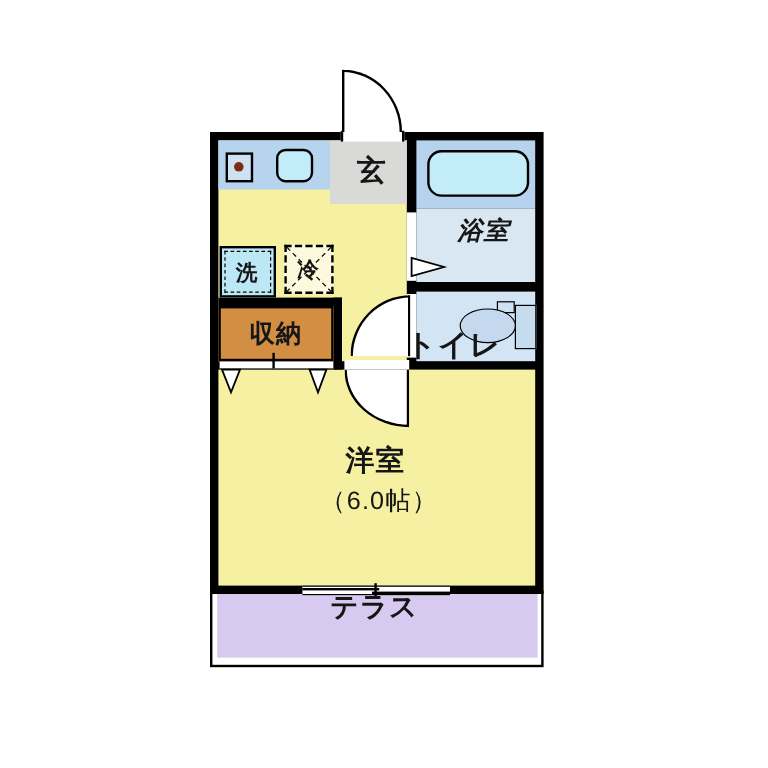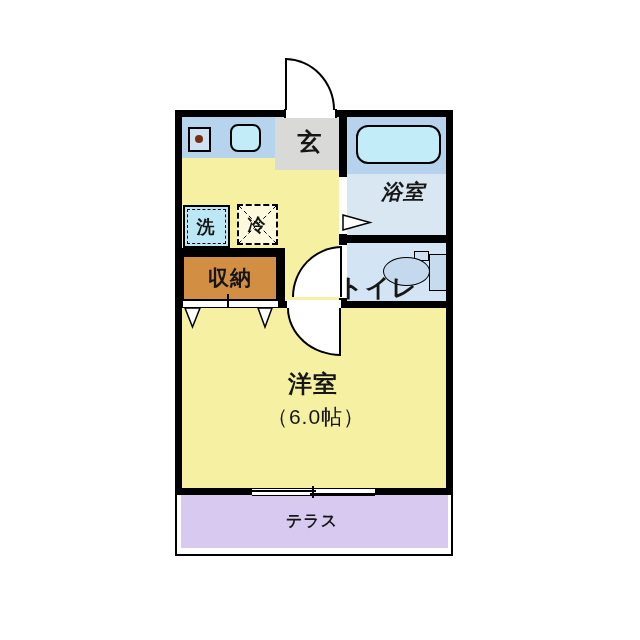--- a/index.html
+++ b/index.html
@@ -68,21 +68,21 @@
   #shape-overlay{left:0;top:0;width:640px;height:640px;pointer-events:none;}
   
   #label-genkan{left:310px;top:142px;font-size:24px;}
   #label-bath{left:403px;top:192px;font-size:21px;font-style:italic;}
   #label-toilet{left:378px;top:287px;font-size:25px;}
   #label-closet{left:230px;top:278px;font-size:21px;}
   #label-washer{left:206px;top:227px;font-size:18px;}
   #label-fridge{left:257px;top:225px;font-size:18px;}
   #label-room{left:313px;top:384px;font-size:24px;}
   #label-room-size{left:316px;top:417px;font-size:21px;font-weight:normal;}
-  #label-terrace{left:312px;top:521px;font-size:16px;}
+  #label-terrace{left:312px;top:506px;font-size:23px;}
 </style>
 </head>
 <body>
 
 <div class="abs" id="terrace-box"></div>
 <div class="abs dither" id="terrace-floor"></div>
 
 <div class="abs" id="building"></div>
 
 <div class="abs dither" id="kitchen-floor"></div>

